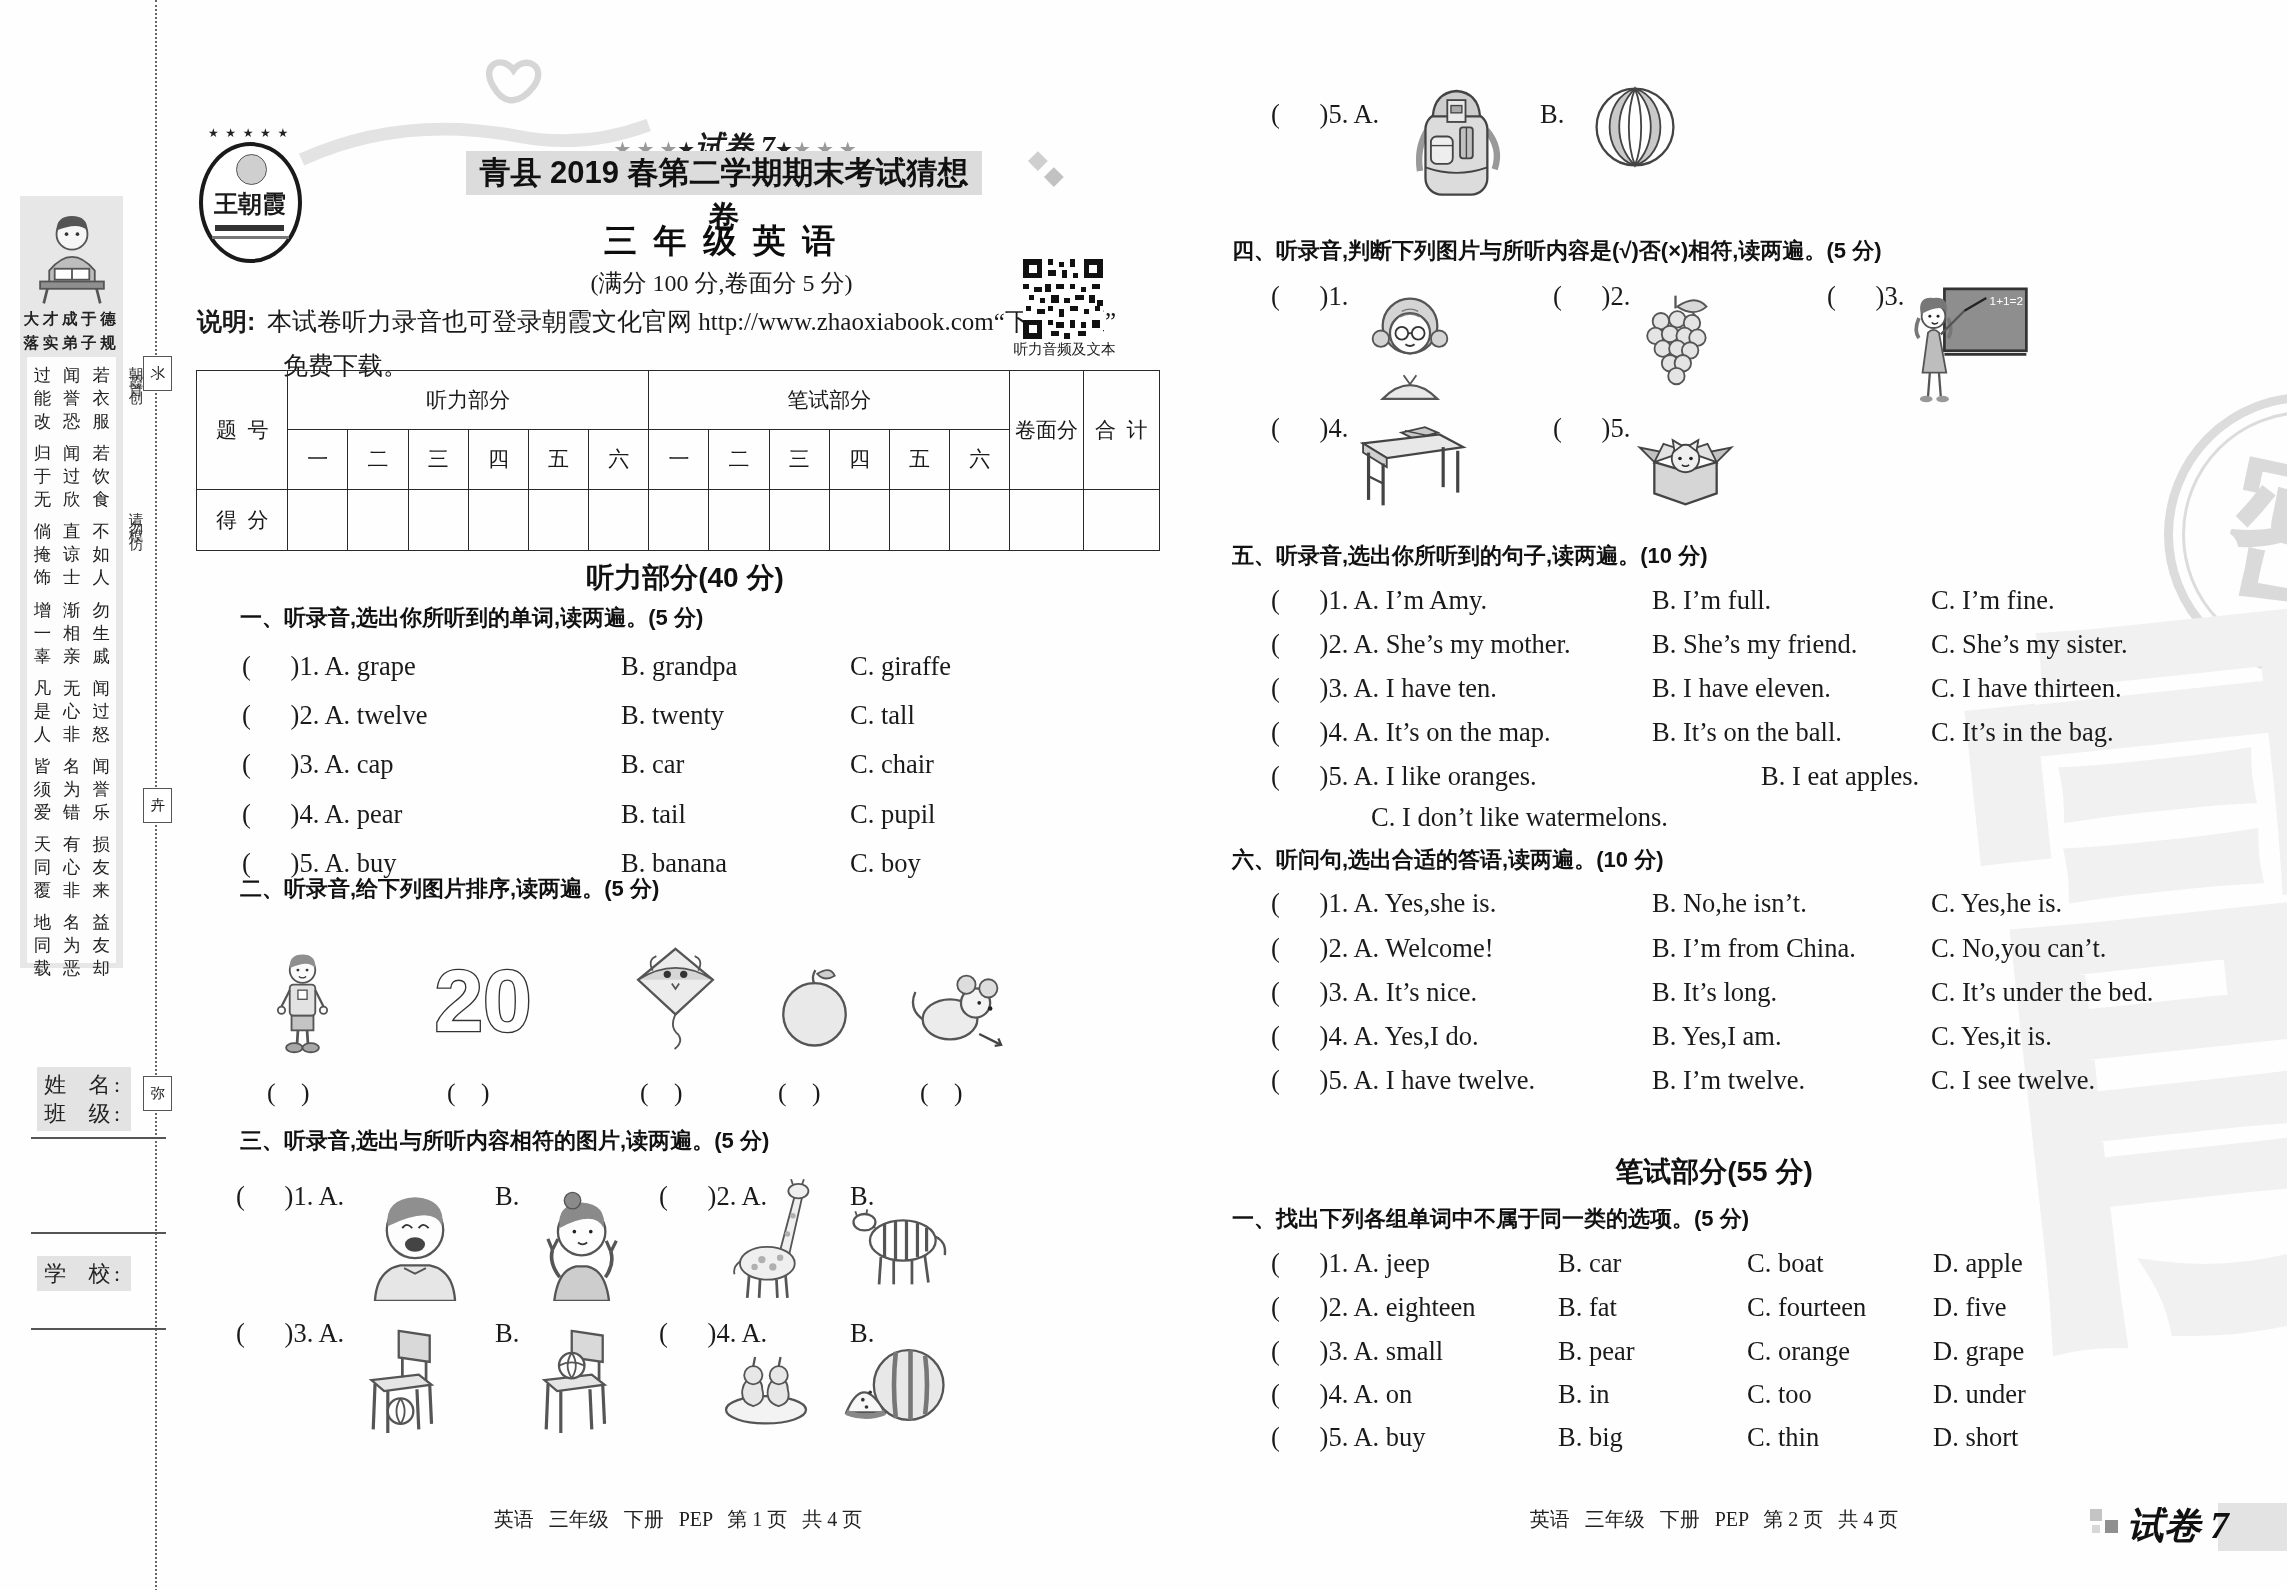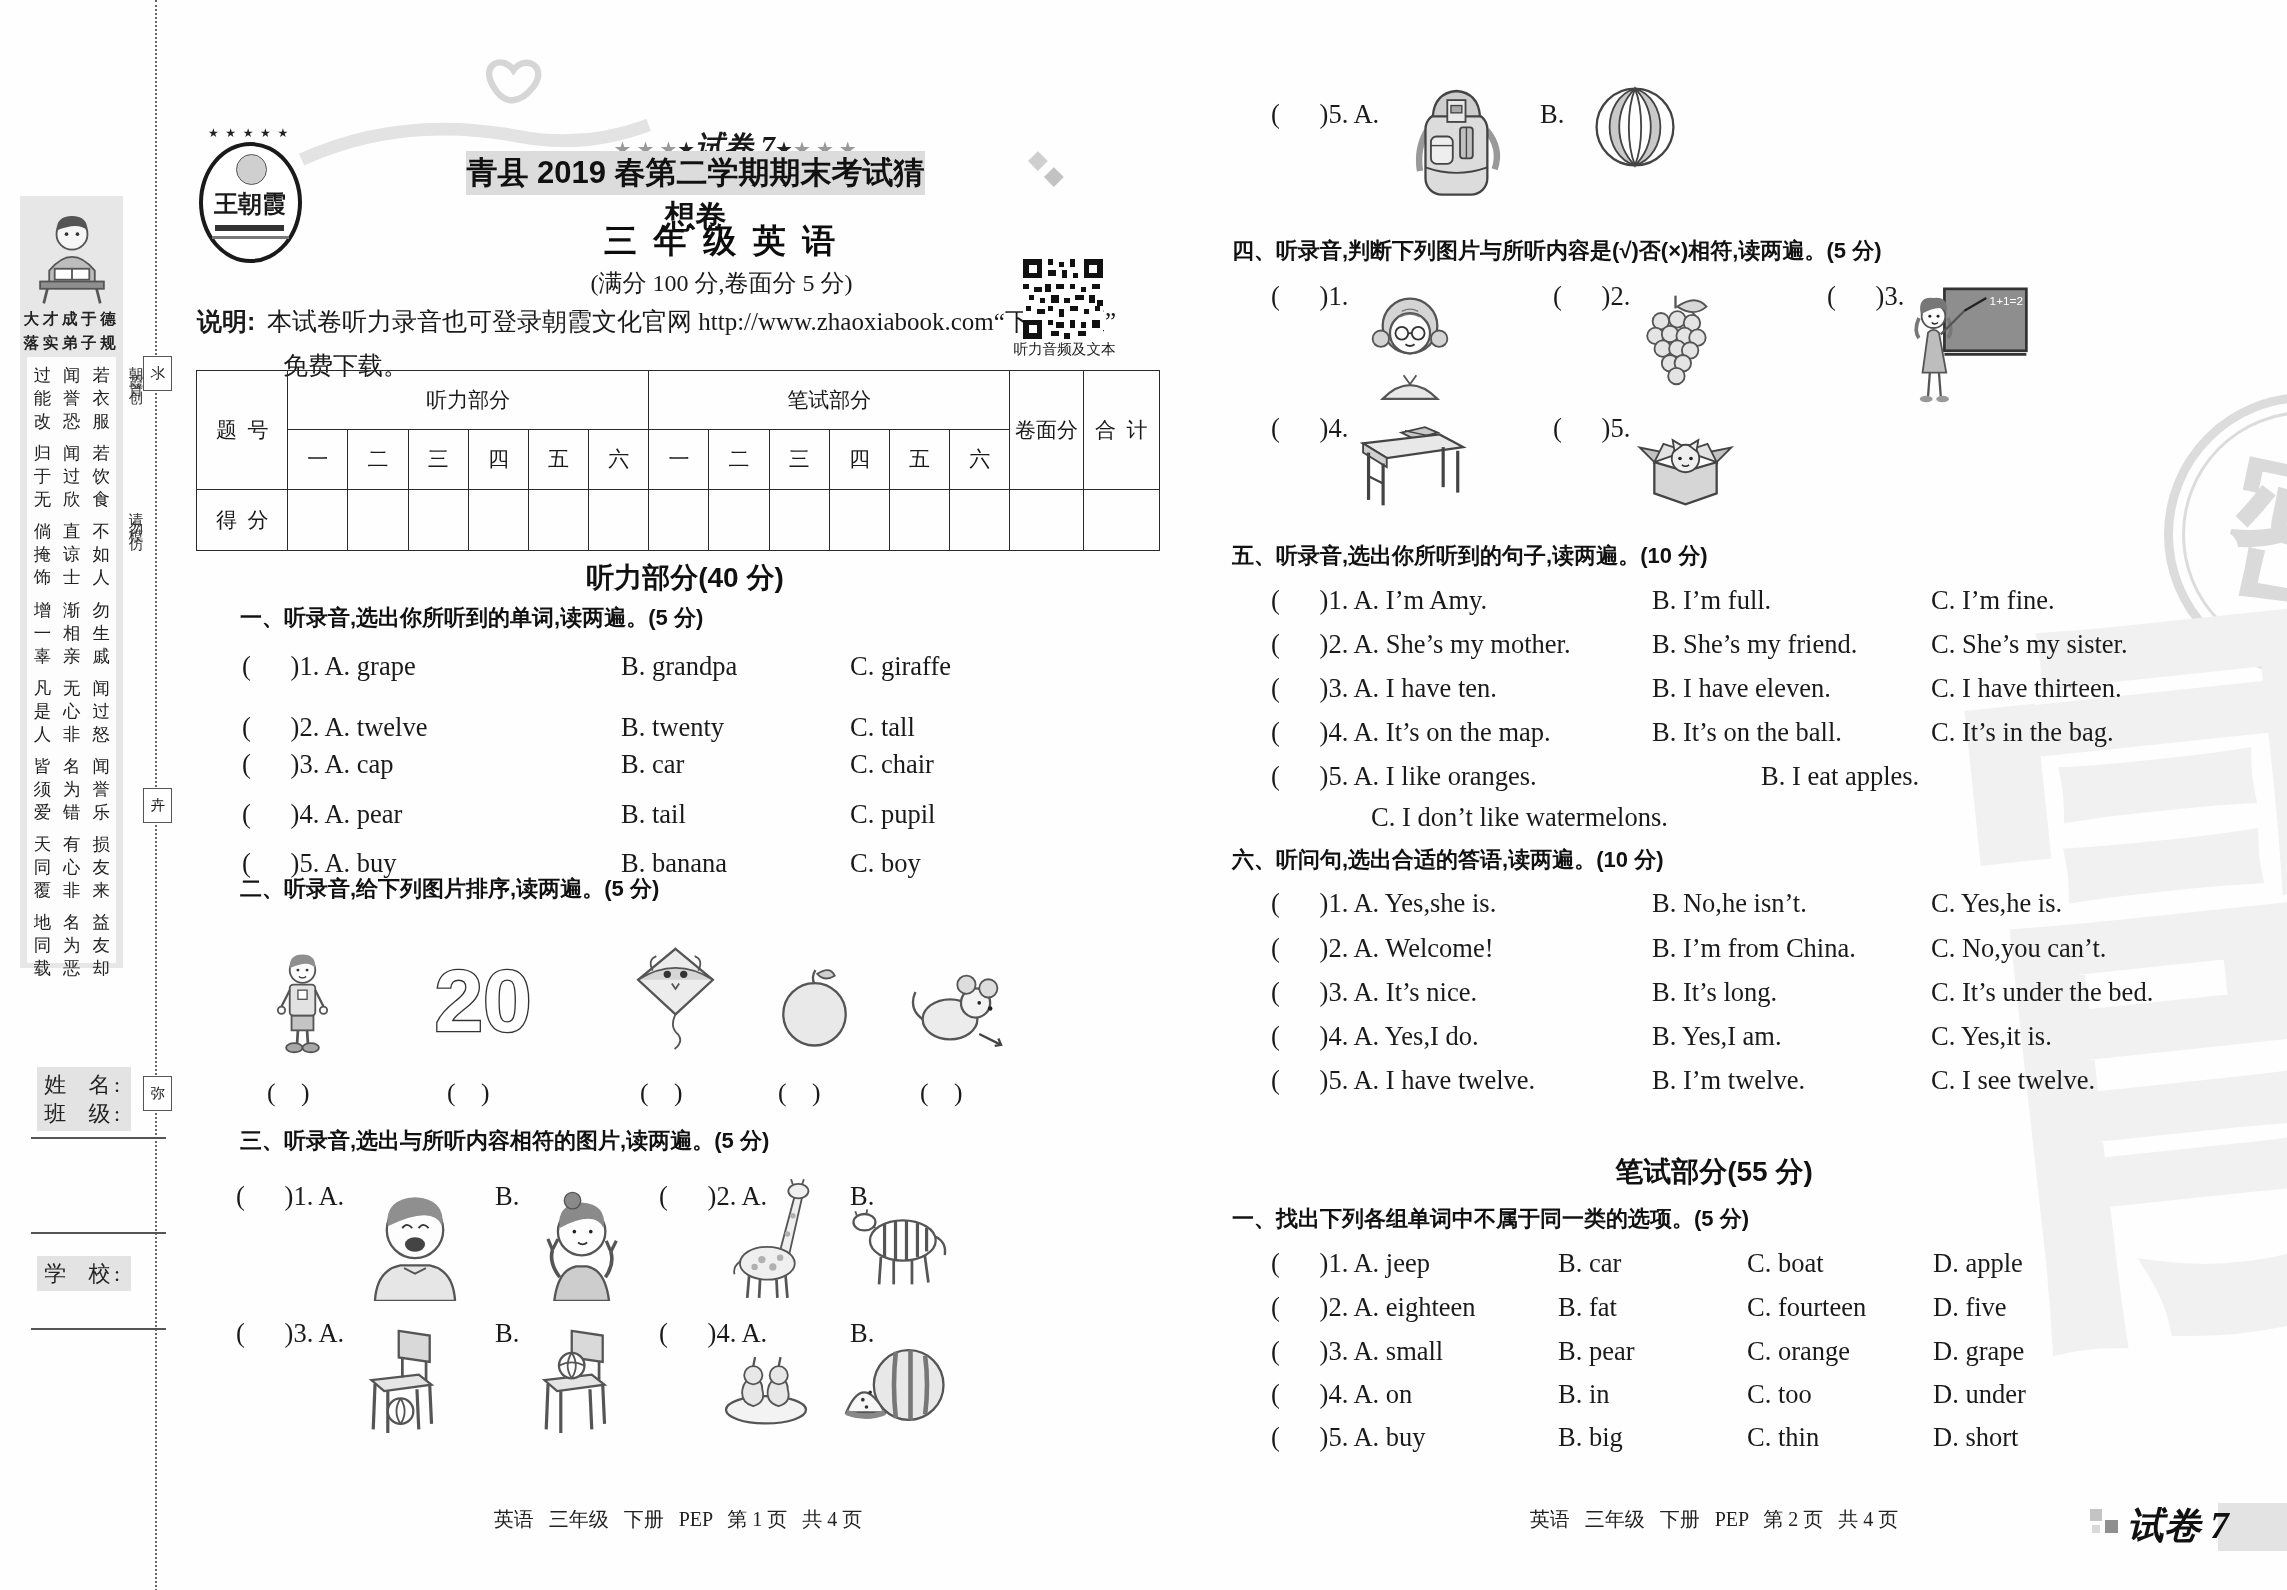--- a/index.html
+++ b/index.html
@@ -133,21 +133,21 @@
     <div style="position:absolute;left:0;top:42px;width:95px;text-align:center;font-size:24px;font-weight:bold;font-family:'Liberation Serif',serif;">王朝霞</div>
     <div style="position:absolute;left:12.8px;top:79px;width:69px;height:5.5px;background:#333;"></div>
     <div style="position:absolute;left:9.1px;top:90px;width:77px;height:2.7px;background:#777;"></div>
   </div>
 </div>
 
 <div class="abs content" style="left:567px;top:110px;width:329px;text-align:center;white-space:pre;">
   <span style="font-size:20px;color:#999;">★ ★ ★</span><span style="font-size:20px;color:#222;">★</span><span style="font-size:29px;font-weight:bold;font-style:italic;">试卷 7</span><span style="font-size:20px;color:#222;">★</span><span style="font-size:20px;color:#999;">★ ★ ★</span>
 </div>
 
-<div class="abs content hei" style="left:466px;top:151px;width:459px;height:44px;line-height:44px;background:#dcdcdc;text-align:center;font-size:31px;color:#111;">青县 2019 春第二学期期末考试猜想卷</div>
+<div class="abs content hei" style="left:466px;top:151px;width:516px;height:44px;line-height:44px;background:#dcdcdc;text-align:center;font-size:31px;color:#111;">青县 2019 春第二学期期末考试猜想卷</div>
 <div class="abs content" style="left:1031px;top:154px;width:13.7px;height:13.7px;background:#cfcfcf;transform:rotate(45deg);"></div>
 <div class="abs content" style="left:1047px;top:170px;width:13.7px;height:13.7px;background:#c2c2c2;transform:rotate(45deg);"></div>
 
 <div class="abs content hei" style="left:539px;top:219px;width:365px;text-align:center;font-size:33px;letter-spacing:3.7px;white-space:pre;color:#0d0d0d;">三 年 级 英 语</div>
 <div class="abs content" style="left:539px;top:267px;width:365px;text-align:center;font-size:24px;white-space:pre;">(满分 100 分,卷面分 5 分)</div>
 
 <div class="abs content hei" style="left:197px;top:305px;font-size:25px;">说明:</div>
 <div class="abs content" style="left:267px;top:305px;font-size:25px;white-space:pre;">本试卷听力录音也可登录朝霞文化官网 http://www.zhaoxiabook.com“下载专区”</div>
 <div class="abs content" style="left:283px;top:349px;font-size:25px;white-space:pre;">免费下载。</div>
 
@@ -253,21 +253,21 @@
 </div>
 
 <div class="bigtitle content" style="left:242px;top:559px;width:886px;">听力部分(40 分)</div>
 
 <div class="h2 content" style="left:240px;top:603px;">一、听录音,选出你所听到的单词,读两遍。(5 分)</div>
 <div class="opt-row lp content" style="left:242px;top:651px;width:895px;">
   <span class="c0">(      )1. A. grape</span>
   <span class="cb">B. grandpa</span>
   <span class="cc">C. giraffe</span>
 </div>
-<div class="opt-row lp content" style="left:242px;top:700px;width:895px;margin-top:12px;">
+<div class="opt-row lp content" style="left:242px;top:700px;width:895px;">
   <span class="c0">(      )2. A. twelve</span>
   <span class="cb">B. twenty</span>
   <span class="cc">C. tall</span>
 </div>
 <div class="opt-row lp content" style="left:242px;top:749px;width:895px;">
   <span class="c0">(      )3. A. cap</span>
   <span class="cb">B. car</span>
   <span class="cc">C. chair</span>
 </div>
 <div class="opt-row lp content" style="left:242px;top:799px;width:895px;">

